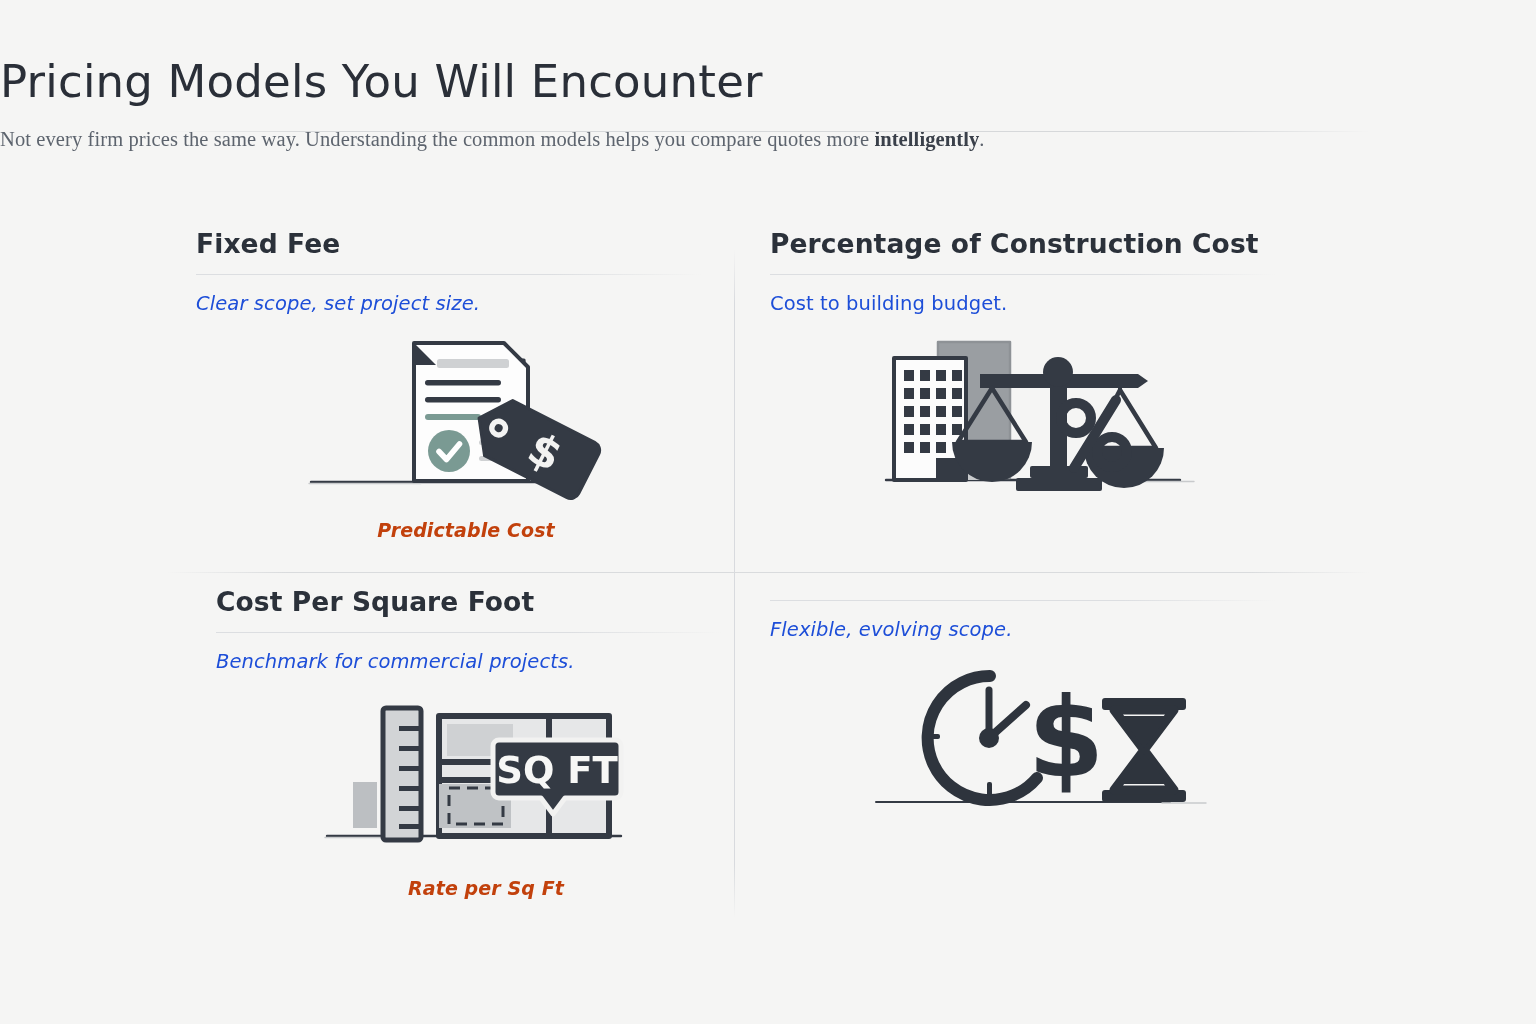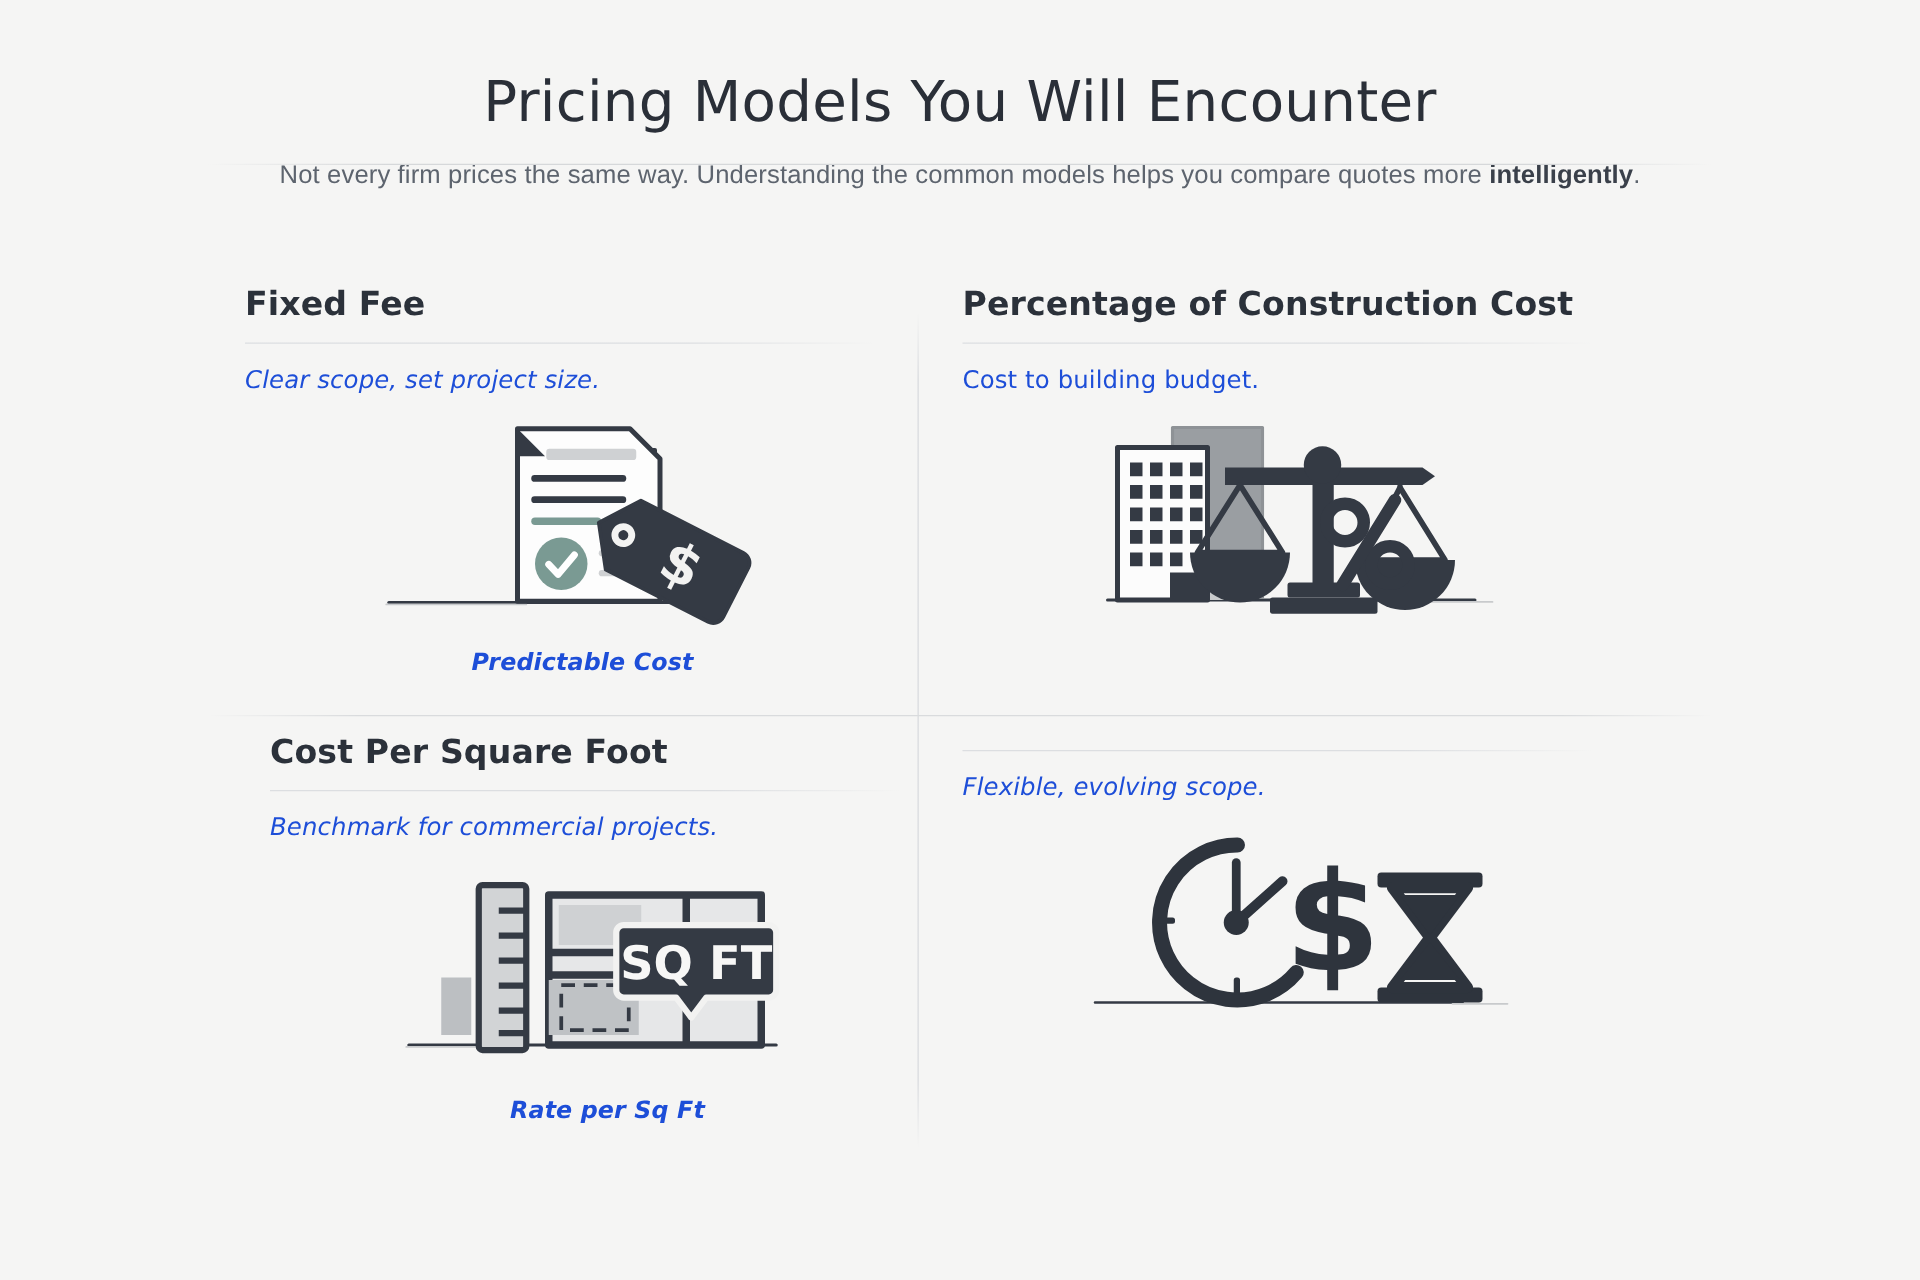--- a/index.html
+++ b/index.html
@@ -20,21 +20,20 @@
     height: 1024px;
     box-sizing: border-box;
   }
 
   
   .header {
     position: absolute;
     left: 0;
     top: 0;
     width: 1536px;
-    text-align: center;
   }
   .page-title {
     margin: 0;
     padding-top: 56px;
     font-family: "DejaVu Sans", sans-serif;
     font-size: 45px;
     font-weight: 400;
     letter-spacing: 0.2px;
     color: #2a2f38;
     line-height: 1.15;
@@ -43,21 +42,21 @@
     position: absolute;
     left: 166px;
     top: 131px;
     width: 1204px;
     height: 1px;
     background: linear-gradient(to right, rgba(210,212,214,0), #d6d8da 12%, #d6d8da 88%, rgba(210,212,214,0));
   }
   .subtitle {
     margin: 0;
     padding-top: 20px;
-    font-family: Liberation Sans, sans-serif;
+    font-family: Liberation Serif, serif;
     font-size: 20.5px;
     font-weight: 400;
     color: #5d646e;
     letter-spacing: 0.1px;
   }
   .subtitle .em {
     font-weight: 700;
     color: #3a404a;
   }
 
@@ -133,21 +132,21 @@
 
   .card-caption {
     margin: 0;
     padding-top: 12px;
     text-align: center;
     width: 540px;
     font-family: "DejaVu Sans", sans-serif;
     font-size: 19px;
     font-weight: 700;
     font-style: italic;
-    color: #1d4ed8;
+    color: #c2410c;
     letter-spacing: 0.1px;
   }
 </style>
 </head>
 <body>
 
 <div class="page">
 
   <div class="header">
     <h1 class="page-title">Pricing Models You Will Encounter</h1>

